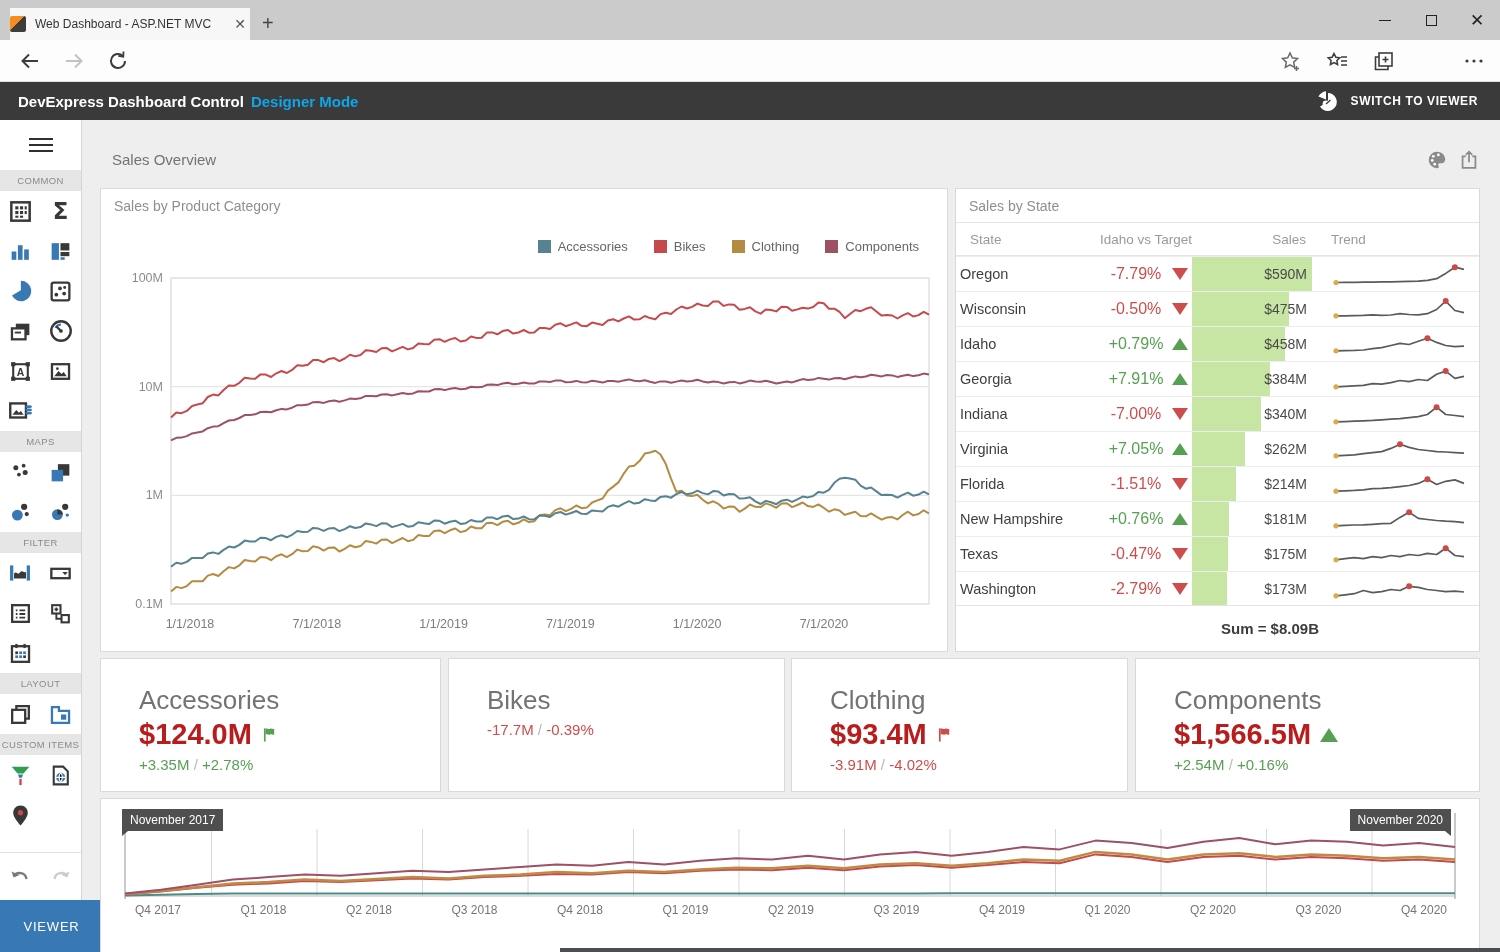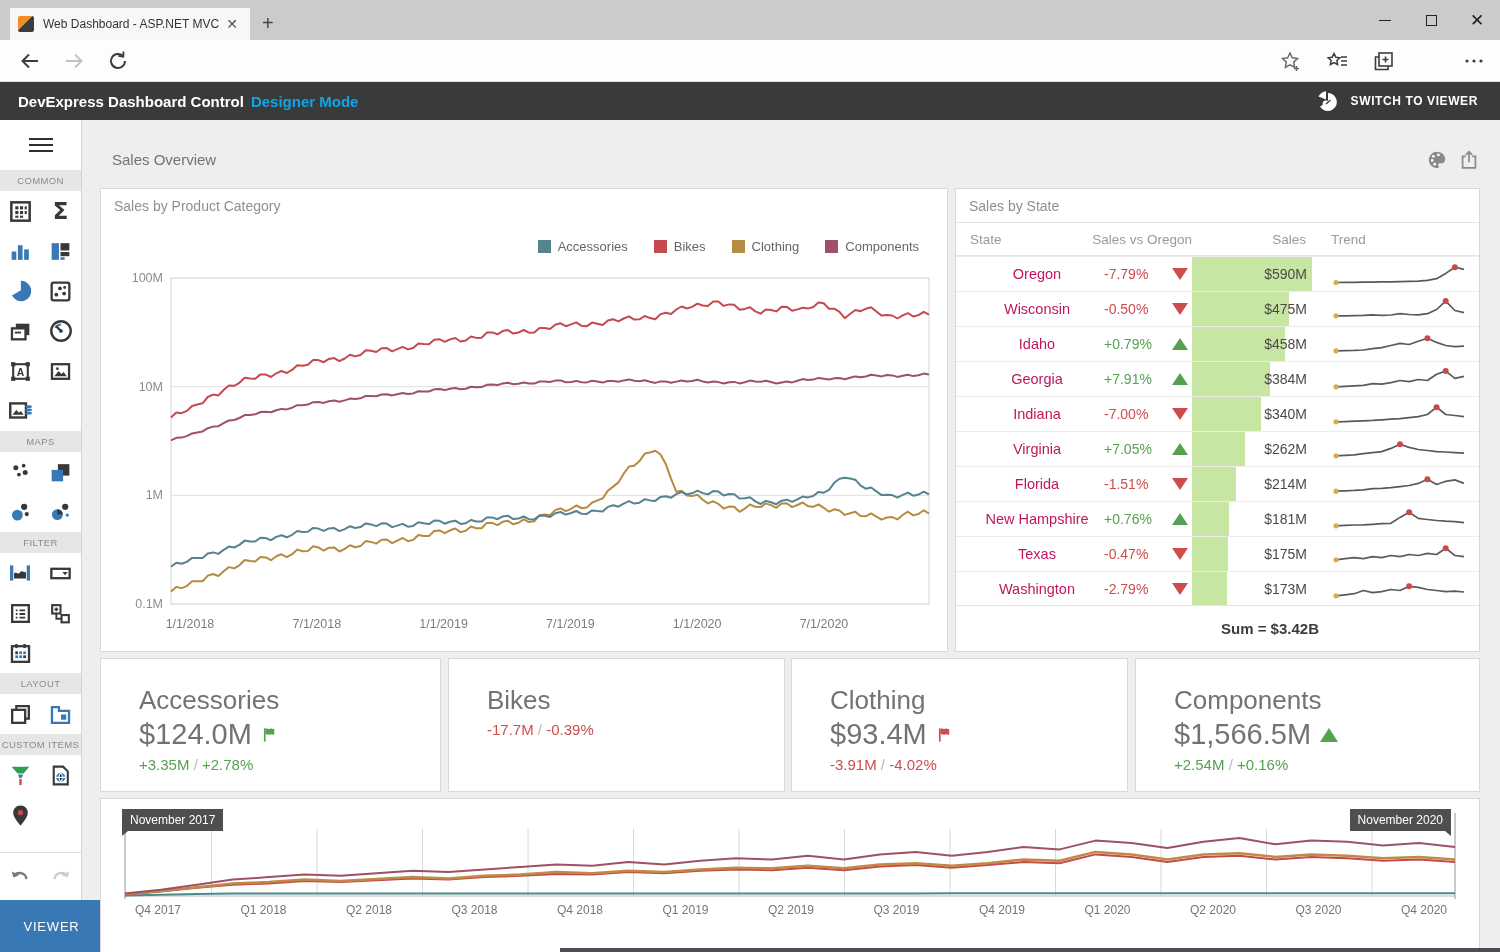--- a/index.html
+++ b/index.html
@@ -1,20 +1,20 @@
 <!DOCTYPE html>
 <html><head>
 <meta charset="utf-8">
 <style>
   * { margin:0; padding:0; box-sizing:border-box; }
   html,body { width:1500px; height:952px; overflow:hidden; font-family:"Liberation Sans",sans-serif; background:#eeeeee; position:relative; }
 
   
   .titlebar { position:absolute; top:0; left:0; width:1500px; height:40px; background:#cbcbcb; }
-  .tab { position:absolute; left:10px; top:8px; width:240px; height:32px; background:#f7f7f7; display:flex; align-items:center; padding:0 8px; }
+  .tab { position:absolute; left:10px; top:8px; width:240px; height:32px; background:#f7f7f7; display:flex; align-items:center; padding:0 0; }
   .tab-favicon { width:16px; height:16px; border-radius:2px; background:linear-gradient(135deg,#f68b1f 0 46%,#3c3c3c 46% 100%); flex:0 0 16px; }
   .tab-title { font-size:12px; color:#333; margin-left:9px; white-space:nowrap; overflow:hidden; flex:1; }
   .tab-close { font-size:14px; color:#555; padding:0 4px; cursor:default; }
   .newtab { position:absolute; left:262px; top:12px; font-size:20px; color:#444; line-height:22px; }
   .winbtns { position:absolute; right:0; top:0; height:40px; display:flex; }
   .winbtn { width:46px; height:40px; display:flex; align-items:center; justify-content:center; color:#222; }
   .winbtn .sq { width:11px; height:11px; border:1.4px solid #222; }
   .winbtn.min i { display:block; width:12px; height:0; border-top:1.6px solid #222; }
   .winbtn.close { font-size:17px; }
 
@@ -58,37 +58,37 @@
   .legend-item { display:flex; align-items:center; margin-left:26px; }
   .legend-swatch { width:13px; height:13px; margin-right:7px; }
   .legend-label { font-size:13px; color:#666; }
 
   
   .tbl-divider { position:absolute; left:0; right:0; height:0; border-top:1px solid #e4e4e4; }
   .tbl-header { position:absolute; left:0; top:34px; width:100%; height:33px; font-size:13.5px; color:#9a9a9a; }
   .tbl-header span { position:absolute; top:9px; }
   .tbl-rows { position:absolute; top:67px; left:0; width:100%; }
   .trow { display:flex; align-items:center; height:35px; border-top:1px solid #ededed; }
-  .c-state { flex:0 0 148px; padding-left:14px; font-size:14.5px; color:#be185d;text-align:center; }
-  .c-delta { flex:0 0 64px; text-align:left; font-size:14px; }
+  .c-state { flex:0 0 148px; padding-left:4px; font-size:14.5px; color:#404040; }
+  .c-delta { flex:0 0 64px; text-align:center; font-size:16px; }
   .c-tri { flex:0 0 24px; display:flex; justify-content:center; }
   .c-barzone { flex:0 0 120px; position:relative; height:100%; }
   .c-bar { position:absolute; left:0; top:0; bottom:0; }
   .c-sales { position:absolute; right:5px; top:50%; transform:translateY(-50%); font-size:14px; color:#4a4a4a; }
   .c-sparkpad { flex:0 0 18px; }
   .c-spark { flex:0 0 145px; display:flex; align-items:center; }
   .tri-up { width:0; height:0; border-left:8px solid transparent; border-right:8px solid transparent; border-bottom:12px solid #57a052; }
   .tri-down { width:0; height:0; border-left:8px solid transparent; border-right:8px solid transparent; border-top:12px solid #cd4d4d; }
   .tbl-footer { position:absolute; left:0; right:0; bottom:14px; text-align:center; text-indent:105px; font-size:15px; font-weight:bold; color:#3c3c3c; }
 
   
   .kpi { position:absolute; top:658px; height:134px; background:#fff; border:1px solid #d9d9d9; padding-left:38px; }
   .kpi-title { margin-top:26px; font-size:26px; font-weight:300; color:#737373; }
   .kpi-value-row { display:flex; align-items:center; margin-top:2px; }
-  .kpi-value { font-size:29px; font-weight:400; color:#737373; }
+  .kpi-value { font-size:29px; font-weight:700; color:#b91c1c; }
   .kpi-ind { margin-left:9px; display:flex; align-items:center; }
   .kpi-delta { margin-top:5px; font-size:15px; }
   .pos { color:#57a052; }
   .neg { color:#cd4d4d; }
   .slash { color:#b9b9b9; }
 
   
   .flag { position:absolute; top:10px; background:#4f4f4f; color:#fff; font-size:12px; padding:4px 8px; z-index:2; }
   .flag.left { left:21px; }
   .flag.right { right:28px; }
@@ -450,21 +450,21 @@
       <polyline points="70.0,181.4 75.3,178.8 80.5,178.6 85.8,177.1 91.1,174.4 96.3,173.4 101.6,172.4 106.8,169.2 112.1,167.6 117.4,167.2 122.6,164.2 127.9,161.5 133.2,161.0 138.4,159.0 143.7,156.1 149.0,155.9 154.2,155.3 159.5,153.0 164.8,152.7 170.0,153.3 175.3,151.3 180.5,149.9 185.8,150.4 191.1,148.7 196.3,146.2 201.6,146.3 206.9,145.6 212.1,143.2 217.4,143.1 222.7,143.9 227.9,142.2 233.2,141.6 238.4,142.7 243.7,141.4 249.0,139.6 254.2,140.1 259.5,139.3 264.8,136.9 270.0,136.9 275.3,137.3 280.6,135.5 285.8,135.2 291.1,136.4 296.3,135.2 301.6,134.0 306.9,135.1 312.1,134.4 317.4,132.3 322.7,132.5 327.9,132.5 333.2,130.3 338.5,130.0 343.7,131.1 349.0,129.8 354.3,129.0 359.5,130.3 364.8,129.7 370.0,127.8 375.3,128.3 380.6,128.1 385.8,125.8 391.1,125.4 396.4,126.1 401.6,124.5 406.9,123.8 412.2,125.3 417.4,124.8 422.7,123.5 427.9,124.6 433.2,124.6 438.5,122.5 443.7,122.5 449.0,123.0 454.3,121.6 459.5,121.4 464.8,123.2 470.1,122.9 475.3,121.9 480.6,123.3 485.8,123.4 491.1,121.7 496.4,122.6 501.6,123.6 506.9,122.0 512.2,121.9 517.4,122.7 522.7,121.4 528.0,120.4 533.2,121.8 538.5,122.2 543.8,121.3 549.0,122.8 554.3,123.9 559.5,122.4 564.8,122.6 570.1,123.8 575.3,122.6 580.6,121.4 585.9,122.6 591.1,122.0 596.4,120.7 601.7,122.4 606.9,123.5 612.2,122.4 617.4,123.1 622.7,124.5 628.0,123.3 633.2,122.9 638.5,124.4 643.8,123.2 649.0,121.6 654.3,122.6 659.6,122.8 664.8,121.8 670.1,123.0 675.3,124.5 680.6,123.4 685.9,122.6 691.1,123.4 696.4,121.8 701.7,120.1 706.9,120.9 712.2,120.6 717.5,118.9 722.7,119.7 728.0,120.6 733.3,119.2 738.5,119.1 743.8,120.2 749.0,118.8 754.3,117.4 759.6,118.2 764.8,117.5 770.1,115.8 775.4,116.6 780.6,117.4 785.9,116.0 791.2,116.4 796.4,117.9 801.7,116.7 806.9,115.8 812.2,117.1 817.5,116.3 822.7,114.6 828.0,115.6" fill="none" stroke="#9d5165" stroke-width="2" stroke-linejoin="round"></polyline>
       <polyline points="70.0,158.5 75.3,153.6 80.5,154.2 85.8,151.9 91.1,147.0 96.3,145.5 101.6,144.3 106.8,138.0 112.1,135.6 117.4,136.4 122.6,131.0 127.9,126.4 133.2,126.8 138.4,123.8 143.7,118.8 149.0,119.6 154.2,119.7 159.5,115.4 164.8,115.6 170.0,118.0 175.3,114.3 180.5,112.0 185.8,114.0 191.1,110.9 196.3,106.2 201.6,106.8 206.9,105.7 212.1,100.9 217.4,101.1 222.7,103.2 227.9,99.9 233.2,99.1 238.4,102.1 243.7,99.5 249.0,95.8 254.2,97.4 259.5,96.0 264.8,91.2 270.0,91.7 275.3,93.0 280.6,89.3 285.8,89.1 291.1,92.4 296.3,90.2 301.6,87.8 306.9,90.4 312.1,89.0 317.4,84.4 322.7,85.1 327.9,85.3 333.2,80.7 338.5,80.2 343.7,82.8 349.0,80.4 354.3,79.0 359.5,82.5 364.8,81.5 370.0,77.5 375.3,78.9 380.6,78.7 385.8,73.6 391.1,73.4 396.4,75.3 401.6,72.1 406.9,71.0 412.2,74.6 417.4,73.6 422.7,71.0 427.9,73.7 433.2,73.6 438.5,68.9 443.7,68.9 449.0,70.0 454.3,65.7 459.5,64.3 464.8,67.2 470.1,65.4 475.3,63.4 480.6,66.8 485.8,67.2 491.1,63.6 496.4,64.8 501.6,66.0 506.9,61.5 512.2,60.3 517.4,62.4 522.7,59.5 528.0,57.4 533.2,60.6 538.5,60.3 543.8,57.0 549.0,59.1 554.3,60.2 559.5,55.1 564.8,53.8 570.1,54.9 575.3,50.5 580.6,47.5 585.9,49.5 591.1,47.9 596.4,44.6 601.7,46.5 606.9,47.0 612.2,42.6 617.4,42.4 622.7,46.9 628.0,45.4 633.2,45.8 638.5,50.7 643.8,49.9 649.0,48.3 654.3,52.4 659.6,54.7 664.8,50.4 670.1,51.0 675.3,52.4 680.6,47.7 685.9,47.9 691.1,51.8 696.4,50.4 701.7,48.7 706.9,49.6 712.2,48.0 717.5,43.4 722.7,44.3 728.0,49.7 733.3,49.7 738.5,52.9 743.8,59.2 749.0,55.0 754.3,51.0 759.6,52.2 764.8,49.8 770.1,48.3 775.4,52.5 780.6,56.6 785.9,56.0 791.2,56.5 796.4,59.5 801.7,56.4 806.9,54.2 812.2,57.5 817.5,56.1 822.7,52.8 828.0,55.6" fill="none" stroke="#c5494d" stroke-width="2" stroke-linejoin="round"></polyline>
     </svg>
 </div>
 
 <div class="panel" id="table-card">
   <div class="panel-title">Sales by State</div>
   <div class="tbl-divider" style="top:33px"></div>
   <div class="tbl-header">
     <span style="left:14px">State</span>
-    <span style="right:287px">Sales vs Oregon</span>
+    <span style="right:287px">Idaho vs Target</span>
     <span style="right:173px">Sales</span>
     <span style="left:375px">Trend</span>
   </div>
   <div class="tbl-divider" style="top:66px"></div>
   <div class="tbl-rows" id="state-rows">
       <div class="trow">
         <div class="c-state">Oregon</div>
         <div class="c-delta neg">-7.79%</div>
         <div class="c-tri">
           <span class="tri-down"></span>
@@ -648,21 +648,21 @@
         <div class="c-spark">
           <svg width="140" height="30">
             <polyline points="6.0,21.8 15.1,20.8 24.3,19.7 33.4,16.5 42.6,18.6 51.7,17.6 60.9,15.5 70.0,16.5 79.1,12.3 88.3,13.4 97.4,15.5 106.6,16.5 115.7,17.6 124.9,17.2 134.0,18.0" fill="none" stroke="#5a5a5a" stroke-width="1.7" stroke-linejoin="round"></polyline>
             <circle cx="6" cy="21.8" r="2.6" fill="#d9ac49"></circle>
             <circle cx="79.14285714285714" cy="12.35" r="3" fill="#cb4a47"></circle>
           </svg>
         </div>
       </div>
     </div>
   <div class="tbl-divider" style="bottom:45px"></div>
-  <div class="tbl-footer">Sum = $3.42B</div>
+  <div class="tbl-footer">Sum = $8.09B</div>
 </div>
 
 <div class="kpi" style="left:100px;width:341px" id="kpi-0">
     <div class="kpi-title">Accessories</div>
     <div class="kpi-value-row">
       <span class="kpi-value">$124.0M</span>
       <span class="kpi-ind">
         <svg width="17" height="19" viewBox="0 0 18 18">
           <path d="M4 2.5 V16.5" stroke="#57a052" stroke-width="1.8"></path>
           <path d="M4.8 3 C6.6 2 7.8 4 9.6 3 C11.4 2 12.4 4 14 3 V9 C12.4 10 11.4 8 9.6 9 C7.8 10 6.6 8 4.8 9 Z" fill="#57a052"></path>

